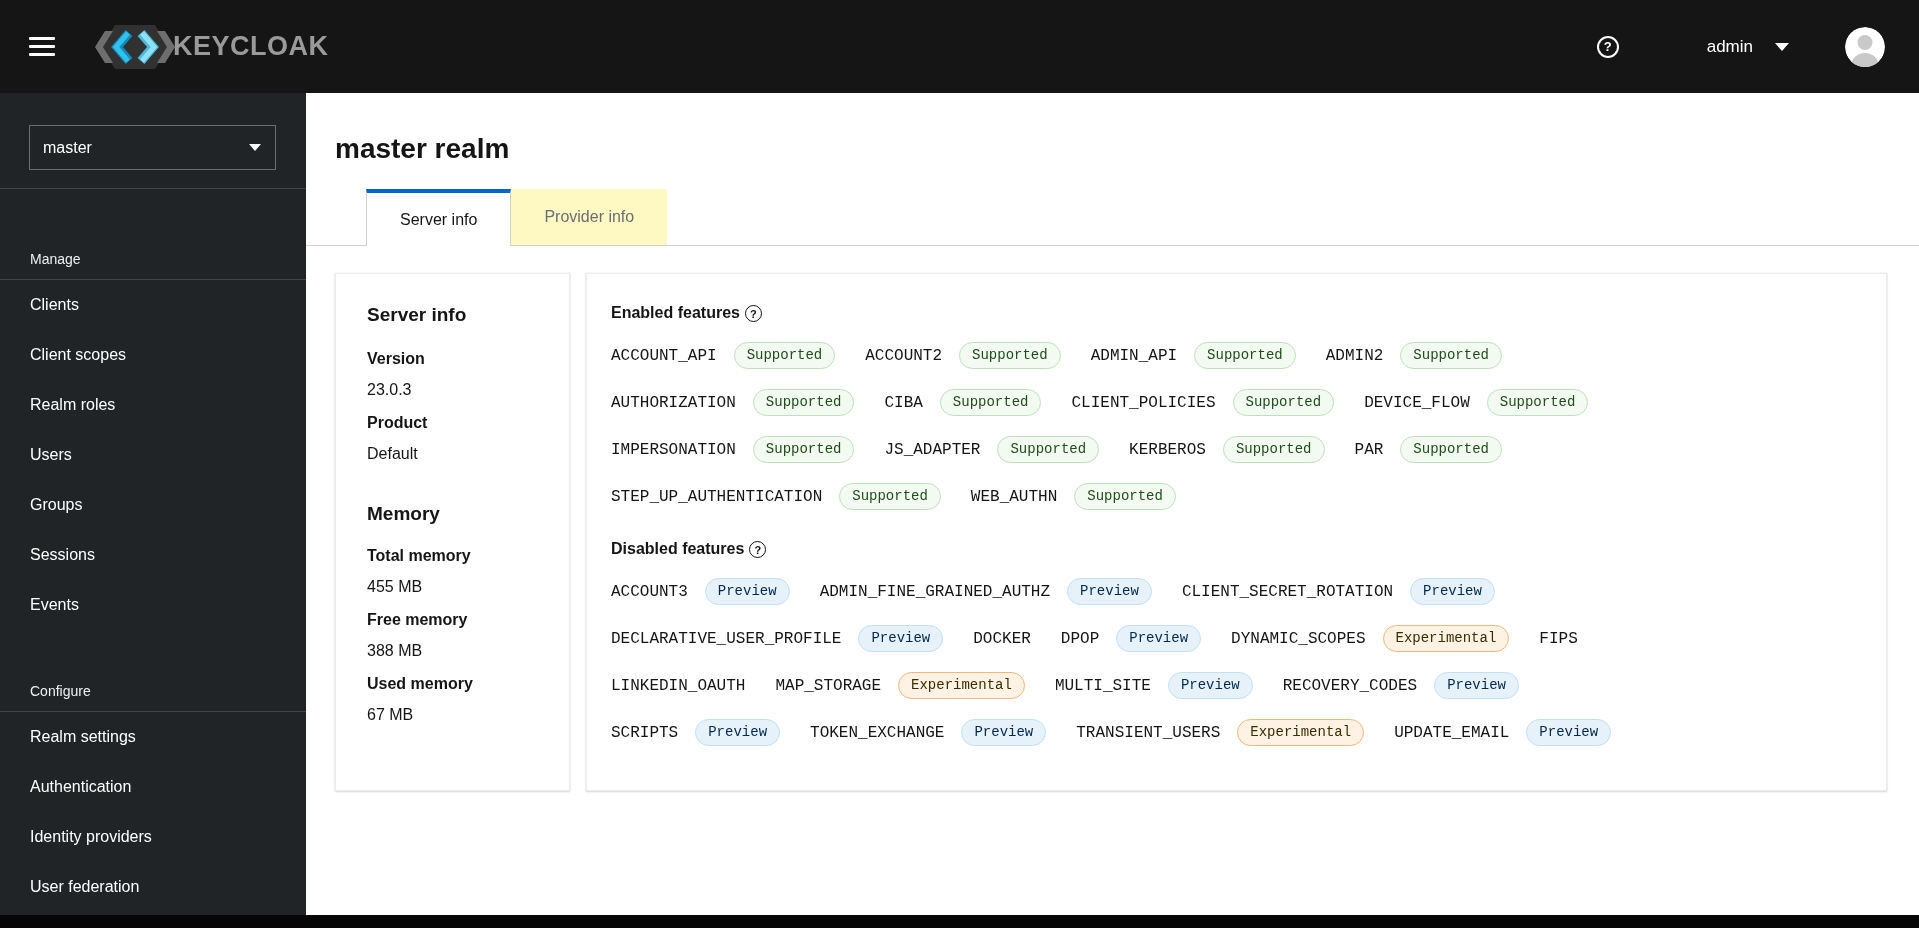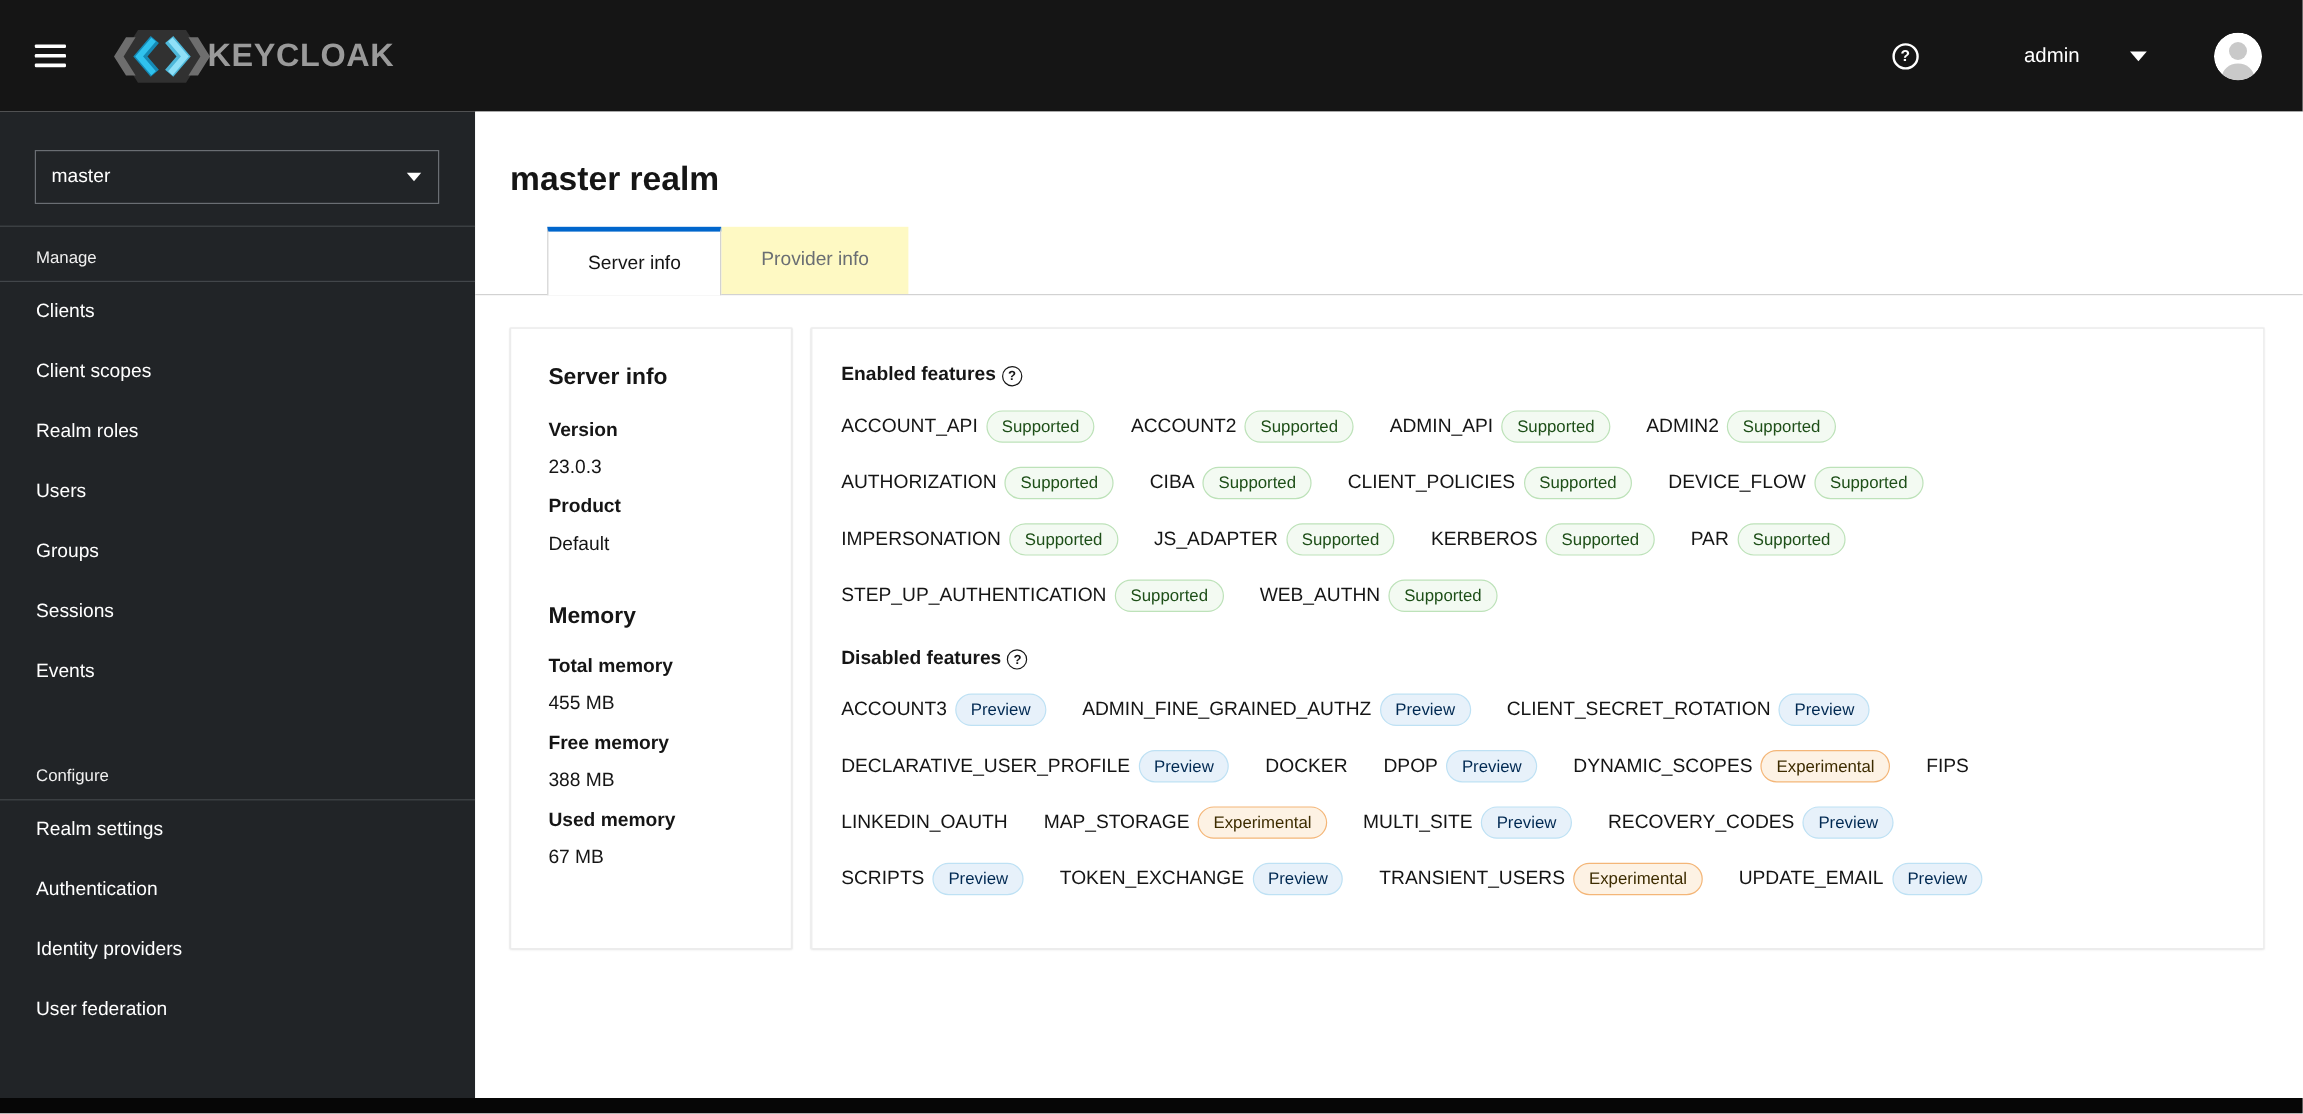--- a/index.html
+++ b/index.html
@@ -9,32 +9,32 @@
 
   
   .masthead { flex:none; height:93px; background:#151515; display:flex; align-items:center; padding:0 34px 0 29px; }
   .hamburger { width:26px; display:flex; flex-direction:column; gap:5px; cursor:pointer; background:none; border:none; }
   .hamburger span { display:block; height:3px; background:#fff; border-radius:1px; }
   .brand { display:flex; align-items:center; margin-left:38px; gap:2px; }
   .brand-text { font-size:27px; font-weight:700; letter-spacing:0.5px; color:#9a9a9a; margin-left:-6px; }
   .mast-right { margin-left:auto; display:flex; align-items:center; }
   .help-btn { width:22px; height:22px; border:2px solid #fff; border-radius:50%; background:none; color:#fff;
               font-size:13px; font-weight:700; line-height:18px; text-align:center; cursor:pointer; }
-  .user-menu { display:flex; align-items:center; margin-left:88px; background:none; border:none; cursor:pointer;gap:20px; }
+  .user-menu { display:flex; align-items:center; margin-left:88px; background:none; border:none; cursor:pointer; }
   .user-name { color:#fff; font-size:17px; }
   .caret { width:0; height:0; border-left:7px solid transparent; border-right:7px solid transparent;
            border-top:8px solid #fff; margin-left:22px; }
   .avatar { width:40px; height:40px; border-radius:50%; overflow:hidden; margin-left:56px; flex:none; cursor:pointer; }
 
   
   .body { flex:1; display:flex; min-height:0; }
   .bottom-strip { flex:none; height:13px; background:#060606; }
 
   
-  .sidebar { flex:none; width:396px; background:#212427; color:#fff; display:flex; flex-direction:column; }
+  .sidebar { flex:none; width:306px; background:#212427; color:#fff; display:flex; flex-direction:column;gap:45px; }
   .realm-wrap { padding:32px 30px 18px 29px; border-bottom:1px solid #42464a; }
   .realm-btn { width:100%; height:45px; background:transparent; border:1px solid #6a6e73; color:#fff;
                font-size:16px; display:flex; align-items:center; justify-content:space-between;
                padding:0 14px 0 13px; cursor:pointer; font-family:inherit; }
   .realm-caret { width:0; height:0; border-left:6px solid transparent; border-right:6px solid transparent; border-top:7px solid #fff; }
   .nav-group-title { font-size:14px; color:#f0f0f0; padding:17px 30px 12px 30px; border-bottom:1px solid #42464a; }
   .nav-group + .nav-group { margin-top:36px; }
   .nav-item { display:block; width:100%; text-align:left; height:50px; line-height:50px; padding-left:30px;
               background:none; border:none; color:#fff; font-size:16px; cursor:pointer; font-family:inherit; }
 
@@ -56,21 +56,21 @@
   .si-section { margin-bottom:10px; }
   .si-heading { font-size:19px; font-weight:700; margin:40px 0 22px 0; }
   .si-label { font-size:16px; font-weight:700; margin-bottom:13px; }
   .si-value { font-size:16px; color:#151515; margin-bottom:15px; }
 
   .feat-label { font-size:16px; font-weight:600; display:flex; align-items:flex-end; gap:5px; margin-bottom:20px; }
   .feat-label.disabled { margin-top:30px; }
   .q-icon { width:17px; height:17px; border:1.6px solid #151515; border-radius:50%; font-size:11px; font-weight:700;
             line-height:14px; text-align:center; color:#151515; background:none; cursor:pointer; padding:0; flex:none; }
   .feature-row { display:flex; align-items:center; gap:30px; margin-bottom:20px; }
-  .feature { display:flex; align-items:center; gap:7px; white-space:nowrap; }
+  .feature { display:flex; align-items:center; gap:17px; white-space:nowrap;font-family:Liberation Mono, monospace; }
   .feature-name { font-size:16px; color:#151515; }
   .badge { font-size:14px; padding:3px 12px 4px 12px; border-radius:30px; border:1px solid; line-height:18px; }
 </style>
 </head>
 <body>
 
 <div class="app">
 
   <header class="masthead">
     <button class="hamburger">

